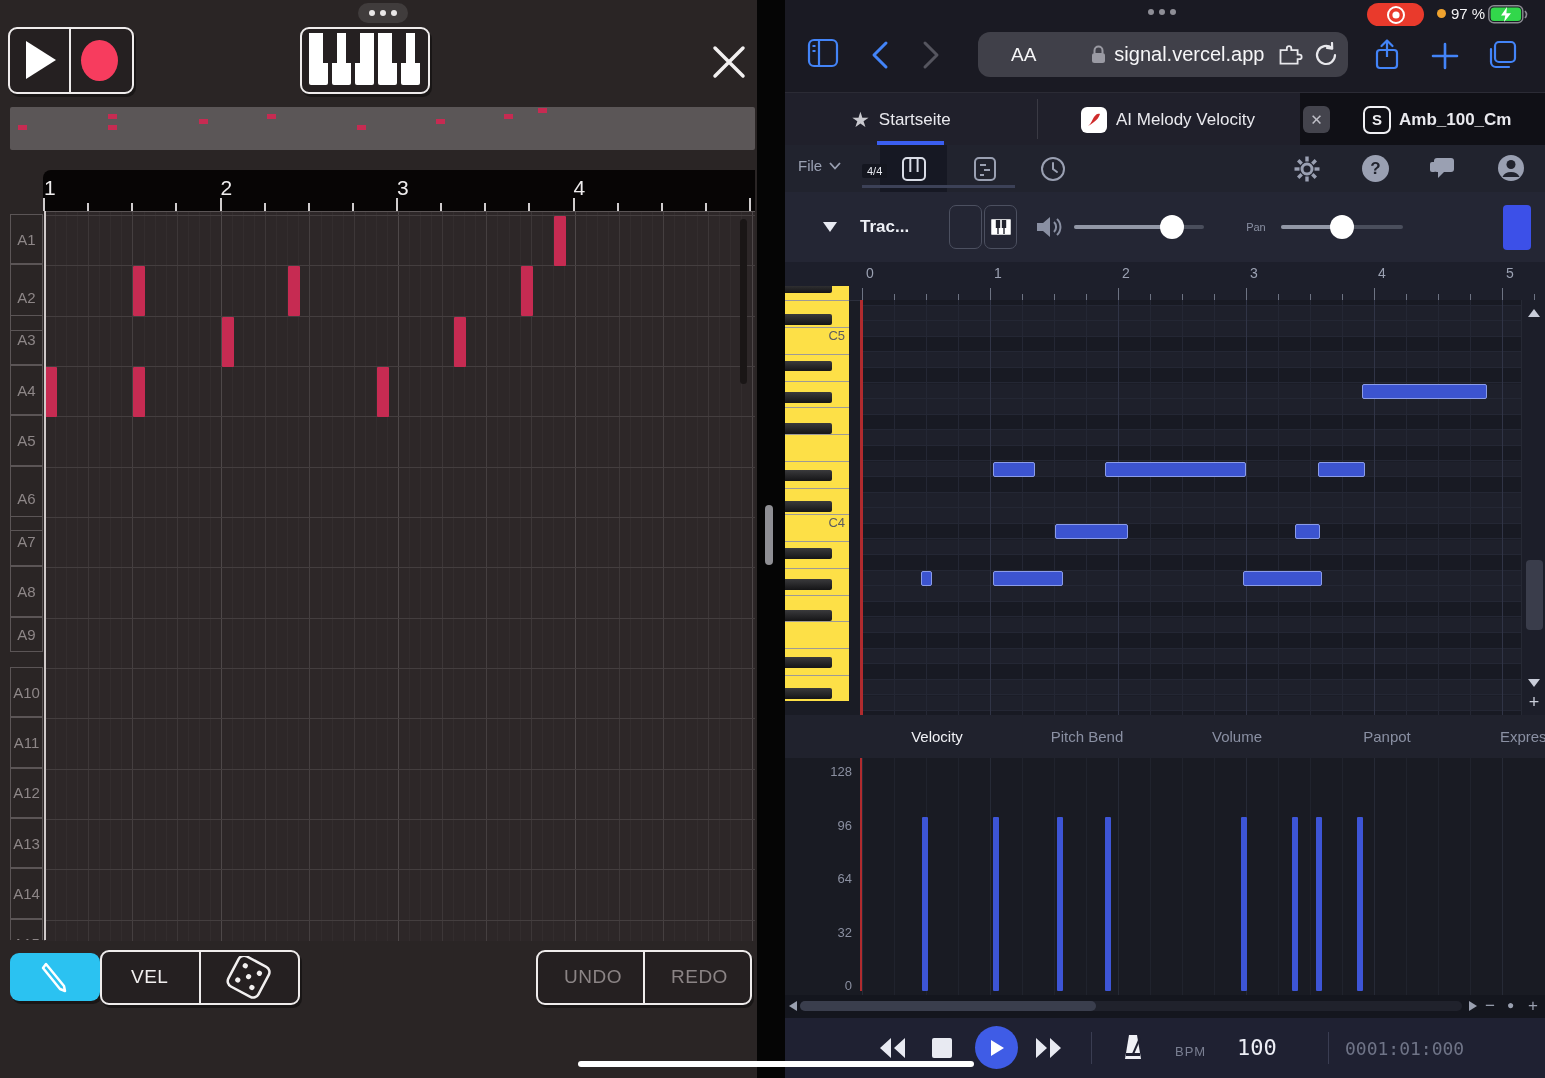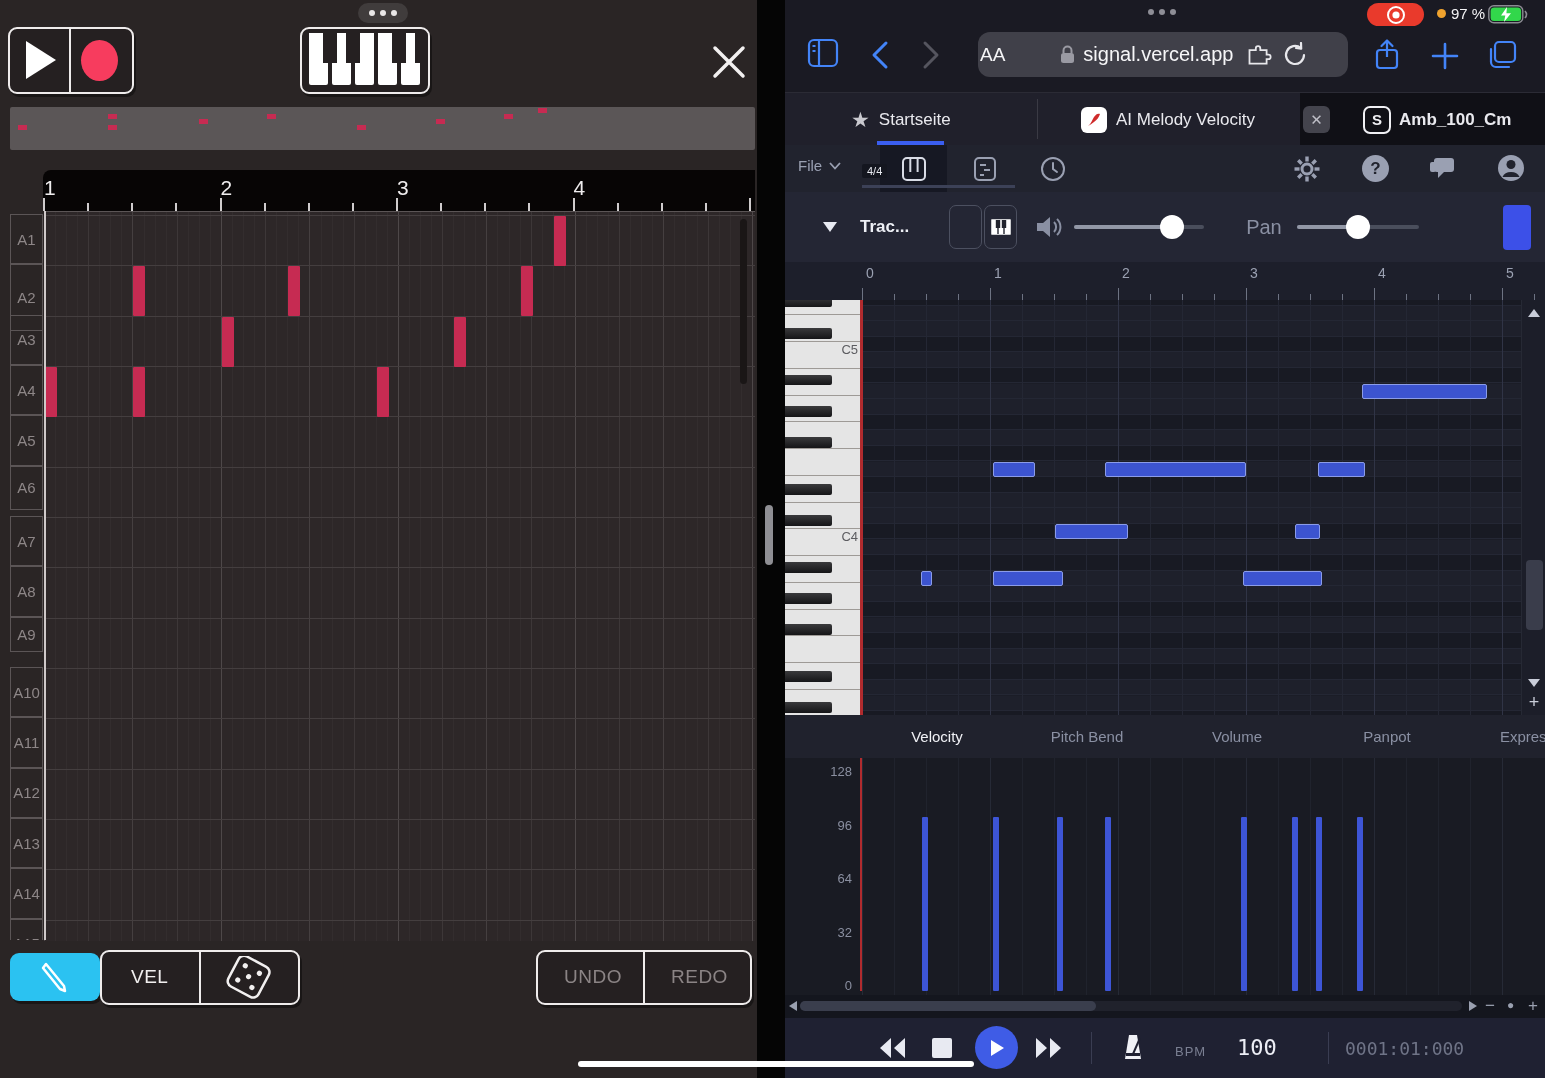--- a/index.html
+++ b/index.html
@@ -57,21 +57,21 @@
   .sig-tab.active{background:#161823;}
   #track-row{position:absolute;left:0;top:47px;width:760px;height:70px;background:#242634;display:flex;align-items:center;}
   .ghost-btn{box-sizing:border-box;border:1.5px solid #4c5060;border-radius:7px;background:transparent;}
   .slider-track{height:4px;border-radius:2px;background:#4a4e5c;position:relative;}
   .slider-fill{position:absolute;left:0;top:0;height:4px;border-radius:2px;background:#9297a6;}
   .slider-thumb{position:absolute;top:-10px;width:24px;height:24px;border-radius:50%;background:#fff;}
   #sig-ruler{position:absolute;left:0;top:117px;width:760px;height:38px;background:#1d1f2b;border-bottom:1px solid #2c2f3d;}
   .ruler-num{position:absolute;top:3px;color:#9ba1b2;font-size:14px;}
   .ruler-tick{position:absolute;bottom:0;width:1px;background:#6d7383;}
   #timesig{position:absolute;left:77px;top:19px;padding:1px 5px;background:#14161f;color:#e8eaf0;font-size:11px;border-radius:2px;}
-  #keys{position:absolute;left:0;top:155px;width:77px;height:415px;background:#e5e5e5;overflow:hidden;}
+  #keys{position:absolute;left:0;top:141px;width:64px;height:415px;background:#fde047;overflow:hidden;}
   .bkey{position:absolute;left:0;width:47px;background:linear-gradient(#3a3a3c,#151517);border-radius:0 2px 2px 0;}
   .wksep{position:absolute;left:0;width:77px;height:1px;background:#9e9a96;}
   .keylbl{position:absolute;right:4px;color:#5c5c60;font-size:13px;}
   #roll{position:absolute;left:77px;top:155px;width:659px;height:415px;background:#1b1d27;overflow:hidden;}
   .rollrow{position:absolute;left:0;right:0;}
   .roll-vline{position:absolute;top:0;bottom:0;width:1px;}
   .snote{position:absolute;height:15px;background:#3c54d0;border:1.5px solid #8b9ce8;border-radius:2px;box-sizing:border-box;}
   #playhead{position:absolute;left:75px;top:155px;width:3px;height:415px;background:#b02b2e;}
   #rstrip{position:absolute;left:736px;top:155px;width:24px;height:415px;background:#1c1e29;border-left:1px solid #262934;color:#c9cdd9;}
   #rthumb{position:absolute;left:4px;top:260px;width:17px;height:70px;background:#3a3d4b;border-radius:4px;}
@@ -173,21 +173,21 @@
         <div class="tl-tick" style="left:661.95px;height:8px;"></div>
         <div class="tl-tick" style="left:706.08px;height:13px;"></div>
       </div>
 
     <div id="left-labels">
         <div class="row-label" style="top:3px;height:50.33px;">A1</div>
         <div class="row-label" style="top:53.33px;height:67px;">A2</div>
         <div class="row-label" style="top:103.66px;height:50.33px;">A3</div>
         <div class="row-label" style="top:153.99px;height:50.33px;">A4</div>
         <div class="row-label" style="top:204.32px;height:50.33px;">A5</div>
-        <div class="row-label" style="top:254.64999999999998px;height:44px;">A6</div>
+        <div class="row-label" style="top:254.64999999999998px;height:65px;">A6</div>
         <div class="row-label" style="top:304.98px;height:50.33px;">A7</div>
         <div class="row-label" style="top:355.31px;height:50.33px;">A8</div>
         <div class="row-label" style="top:405.64px;height:35px;">A9</div>
         <div class="row-label" style="top:455.96999999999997px;height:50.33px;">A10</div>
         <div class="row-label" style="top:506.29999999999995px;height:50.33px;">A11</div>
         <div class="row-label" style="top:556.63px;height:50.33px;">A12</div>
         <div class="row-label" style="top:606.96px;height:50.33px;">A13</div>
         <div class="row-label" style="top:657.29px;height:50.33px;">A14</div>
         <div class="row-label" style="top:707.62px;height:50.33px;">A15</div>
       </div>
@@ -355,21 +355,21 @@
         <path d="M16 3 L4 15 L16 27" fill="none" stroke="#4384f8" stroke-width="3" stroke-linecap="round" stroke-linejoin="round"></path>
       </svg>
     </div>
     <div class="abs" style="left:136px;top:40px;">
       <svg width="20" height="30" viewBox="0 0 20 30">
         <path d="M4 3 L16 15 L4 27" fill="none" stroke="#55555f" stroke-width="3" stroke-linecap="round" stroke-linejoin="round"></path>
       </svg>
     </div>
 
     <div id="url-bar">
-      <span style="margin-left:2px;font-size:19px;">AA</span>
+      <span style="margin-left:33px;font-size:19px;">AA</span>
       <span style="margin-left:55px;">
         <svg width="15" height="19" viewBox="0 0 15 19">
             <rect x="1" y="8" width="13" height="10" rx="2.5" fill="#9a9aa3"></rect>
             <path d="M3.5 8 V5.5 a4 4 0 0 1 8 0 V8" fill="none" stroke="#9a9aa3" stroke-width="2"></path>
           </svg>
       </span>
       <span style="margin-left:8px;font-size:20px;">signal.vercel.app</span>
       <span style="margin-left:12px;">
         <svg width="28" height="24" viewBox="0 0 28 24">
             <path d="M4 7 h7 v-2 a2.5 2.5 0 0 1 5 0 v2 h7 v5 h2 a2.5 2.5 0 0 1 0 5 h-2 v5 h-19 z" transform="scale(0.9) translate(1,1)" fill="none" stroke="#e8e8ec" stroke-width="2"></path>
@@ -507,21 +507,21 @@
           </svg>
         </div>
         <svg width="30" height="26" viewBox="0 0 30 26" style="margin-left:17px;">
           <path d="M3 9 h6 l7 -6 v20 l-7 -6 h-6 Z" fill="#8a90a3"></path>
           <path d="M20 8 a7 7 0 0 1 0 10 M23 5 a11 11 0 0 1 0 16" fill="none" stroke="#8a90a3" stroke-width="2"></path>
         </svg>
         <div class="slider-track" style="width:130px;margin-left:10px;">
           <div class="slider-fill" style="width:98px;"></div>
           <div class="slider-thumb" style="left:86px;"></div>
         </div>
-        <span style="margin-left:42px;color:#8a90a3;font-size:20px;">Pan</span>
+        <span style="margin-left:42px;color:#8a90a3;font-size:11px;">Pan</span>
         <div class="slider-track" style="width:122px;margin-left:15px;">
           <div class="slider-fill" style="width:61px;"></div>
           <div class="slider-thumb" style="left:49px;"></div>
         </div>
         <div style="margin-left: auto; margin-right: 14px; width: 28px; height: 45px; border-radius: 4px; background: rgb(60, 80, 232);" id="track-color"></div>
       </div>
 
       <div id="sig-ruler">
           <div class="ruler-num" style="left:81px;">0</div>
           <div class="ruler-num" style="left:209px;">1</div>

